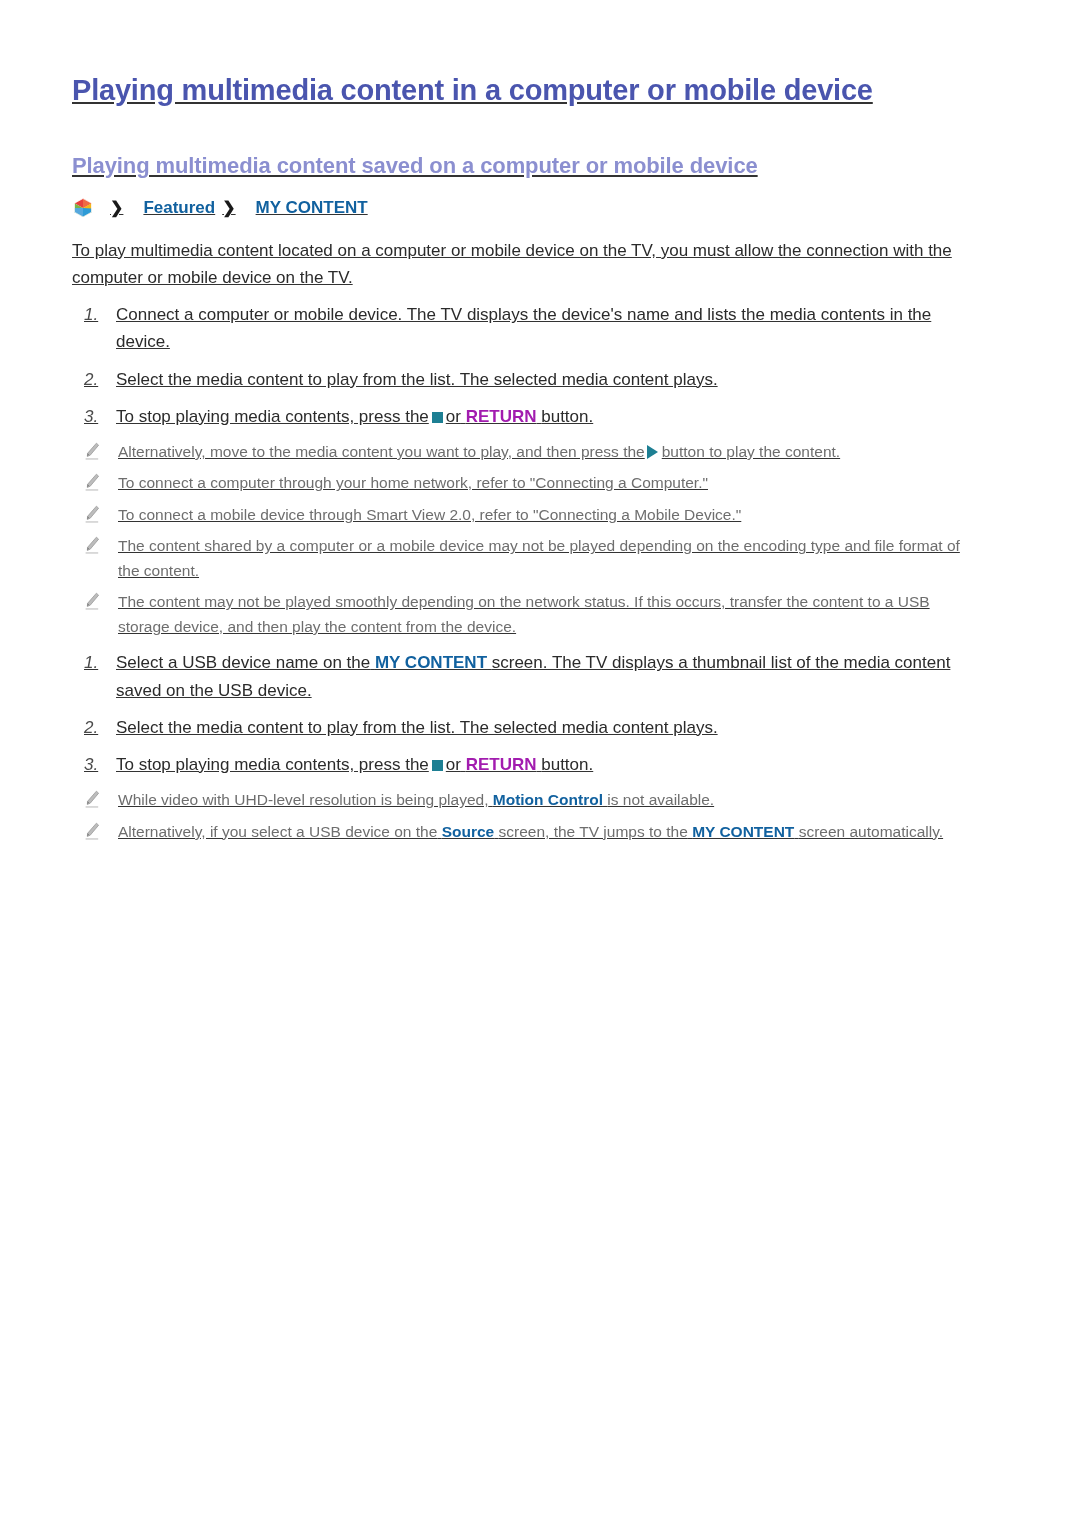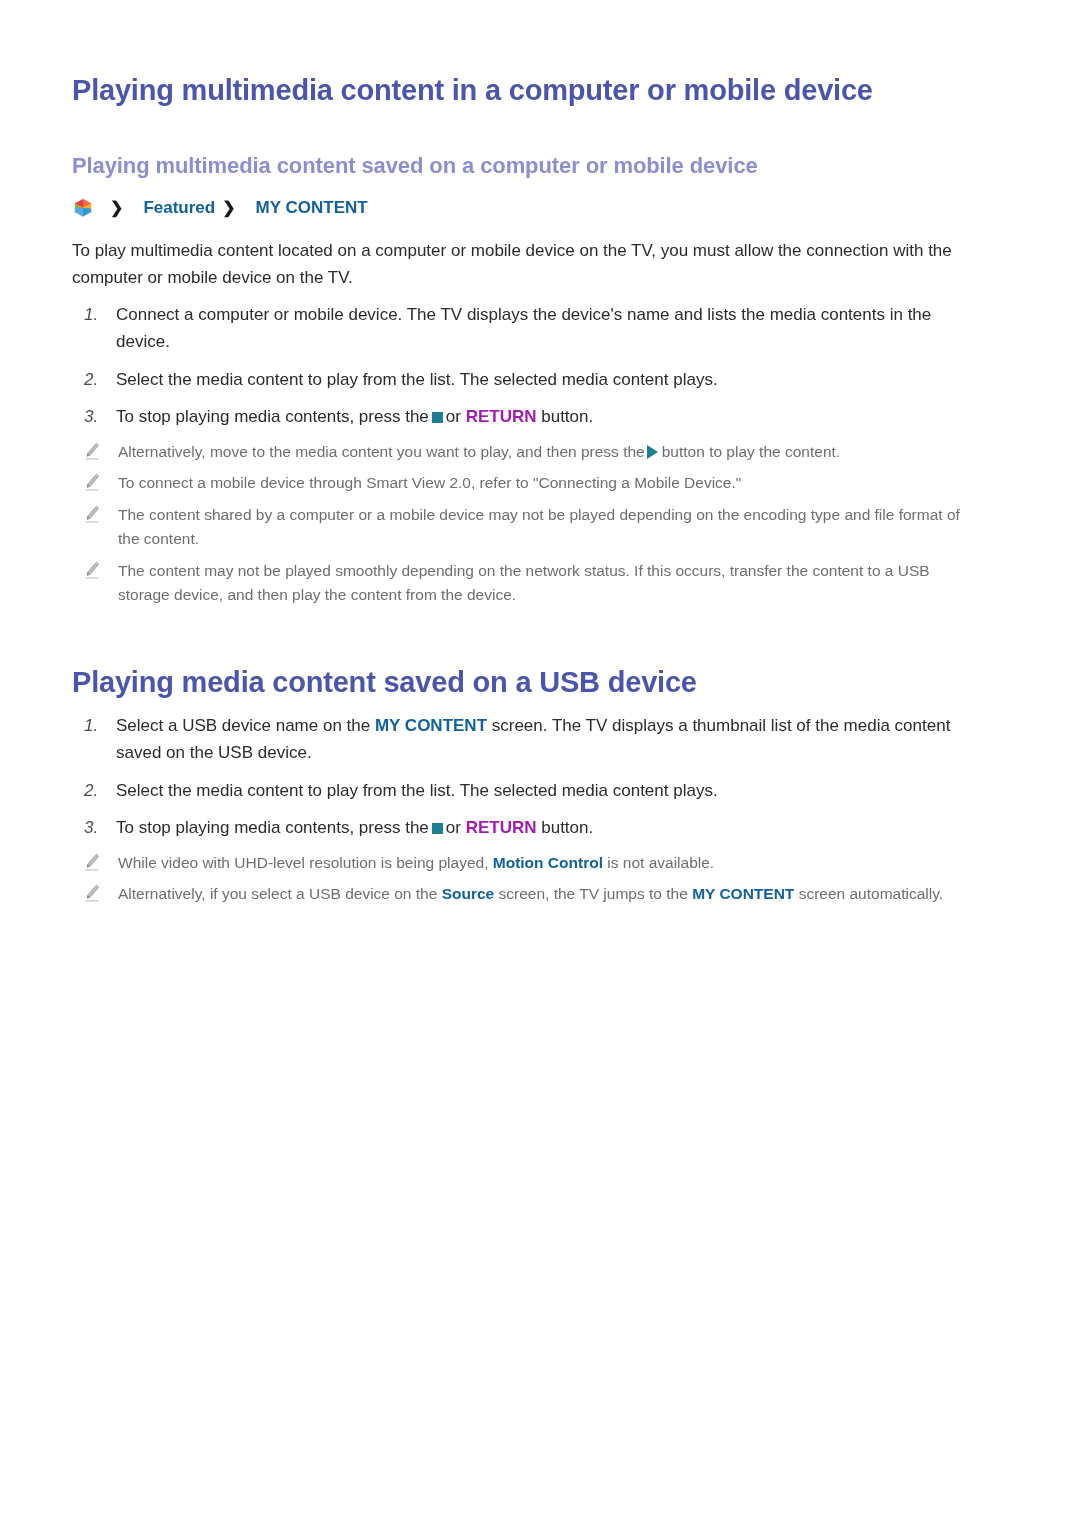--- a/index.html
+++ b/index.html
@@ -13,20 +13,21 @@
     font-family: "Liberation Sans", sans-serif;
     color: #333333;
     position: relative;
     overflow: hidden;
   }
 
   .page {
     padding: 60px 98px 0 72px;
     box-sizing: border-box;
     width: 1080px;
+    text-decoration: underline;
   }
 
   
   h1.doc-h1 {
     font-size: 29px;
     font-weight: bold;
     color: #4a55ae;
     margin: 12px 0 14px 0;
     letter-spacing: -0.2px;
     line-height: 1.25;
@@ -194,20 +195,30 @@
     <span class="pencil">
       <svg width="16" height="19" viewBox="0 0 16 19">
         <path d="M12.4 1.2 L14.6 3.2 L6.2 13.2 L3.3 14.4 L3.6 11.3 Z" fill="#bdbdbd" stroke="#9a9a9a" stroke-width="0.8"></path>
         <path d="M3.3 14.4 L3.6 11.3 L5.1 12.6 Z" fill="#7d7d7d"></path>
         <rect x="1.6" y="16.2" width="12.6" height="1.5" fill="#cfcfcf"></rect>
       </svg>
     </span>
     <span class="note-text"><span>Alternatively, move to the media content you want to play, and then press the</span><span class="play-tri"></span><span>button to play the content.</span></span>
   </div>
 
+  <div class="note">
+    <span class="pencil">
+      <svg width="16" height="19" viewBox="0 0 16 19">
+        <path d="M12.4 1.2 L14.6 3.2 L6.2 13.2 L3.3 14.4 L3.6 11.3 Z" fill="#bdbdbd" stroke="#9a9a9a" stroke-width="0.8"></path>
+        <path d="M3.3 14.4 L3.6 11.3 L5.1 12.6 Z" fill="#7d7d7d"></path>
+        <rect x="1.6" y="16.2" width="12.6" height="1.5" fill="#cfcfcf"></rect>
+      </svg>
+    </span>
+    <span class="note-text">To connect a computer through your home network, refer to "Connecting a Computer."</span>
+  </div>
 
   <div class="note">
     <span class="pencil">
       <svg width="16" height="19" viewBox="0 0 16 19">
         <path d="M12.4 1.2 L14.6 3.2 L6.2 13.2 L3.3 14.4 L3.6 11.3 Z" fill="#bdbdbd" stroke="#9a9a9a" stroke-width="0.8"></path>
         <path d="M3.3 14.4 L3.6 11.3 L5.1 12.6 Z" fill="#7d7d7d"></path>
         <rect x="1.6" y="16.2" width="12.6" height="1.5" fill="#cfcfcf"></rect>
       </svg>
     </span>
     <span class="note-text">To connect a mobile device through Smart View 2.0, refer to "Connecting a Mobile Device."</span>
@@ -228,21 +239,20 @@
     <span class="pencil">
       <svg width="16" height="19" viewBox="0 0 16 19">
         <path d="M12.4 1.2 L14.6 3.2 L6.2 13.2 L3.3 14.4 L3.6 11.3 Z" fill="#bdbdbd" stroke="#9a9a9a" stroke-width="0.8"></path>
         <path d="M3.3 14.4 L3.6 11.3 L5.1 12.6 Z" fill="#7d7d7d"></path>
         <rect x="1.6" y="16.2" width="12.6" height="1.5" fill="#cfcfcf"></rect>
       </svg>
     </span>
     <span class="note-text">The content may not be played smoothly depending on the network status. If this occurs, transfer the content to a USB storage device, and then play the content from the device.</span>
   </div>
 
-  <h1 class="doc-h1 second">Playing media content saved on a USB device</h1>
 
   <div class="step">
     <span class="num">1.</span>
     <span class="step-text"><span>Select a USB device name on the</span> <span class="kw-blue">MY CONTENT</span> <span>screen. The TV displays a thumbnail list of the media content saved on the USB device.</span></span>
   </div>
 
   <div class="step">
     <span class="num">2.</span>
     <span class="step-text">Select the media content to play from the list. The selected media content plays.</span>
   </div>

